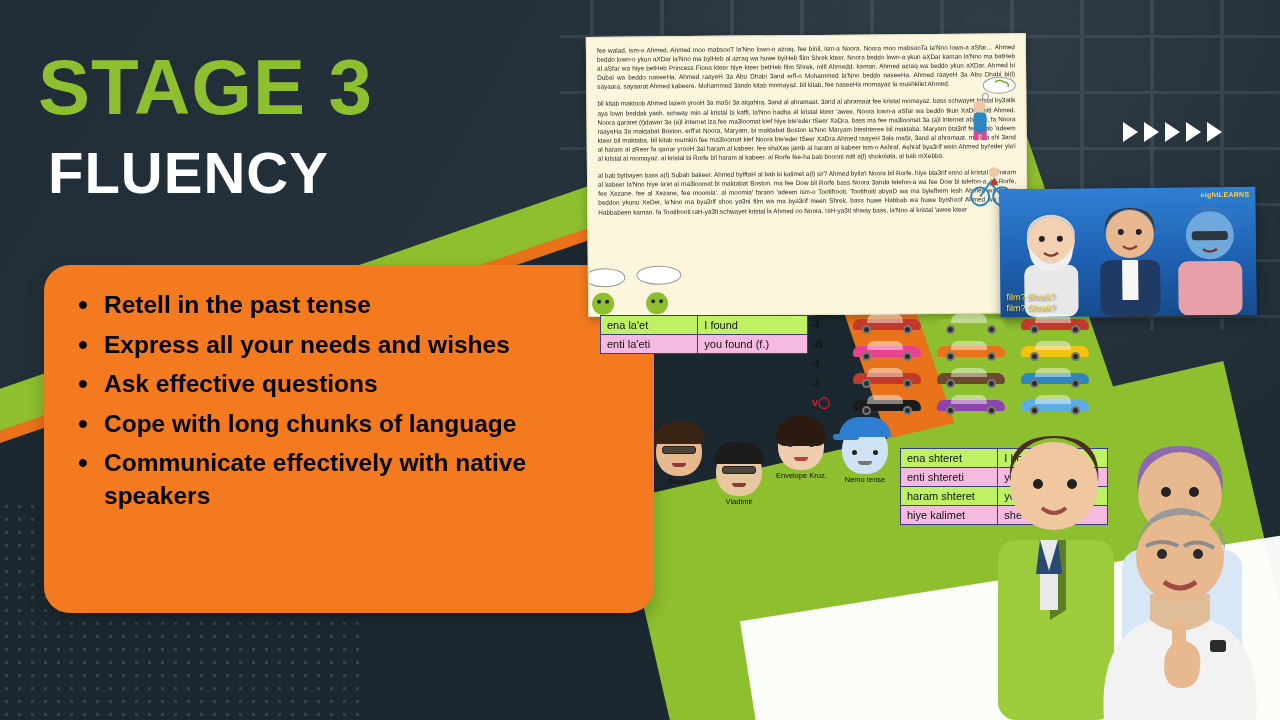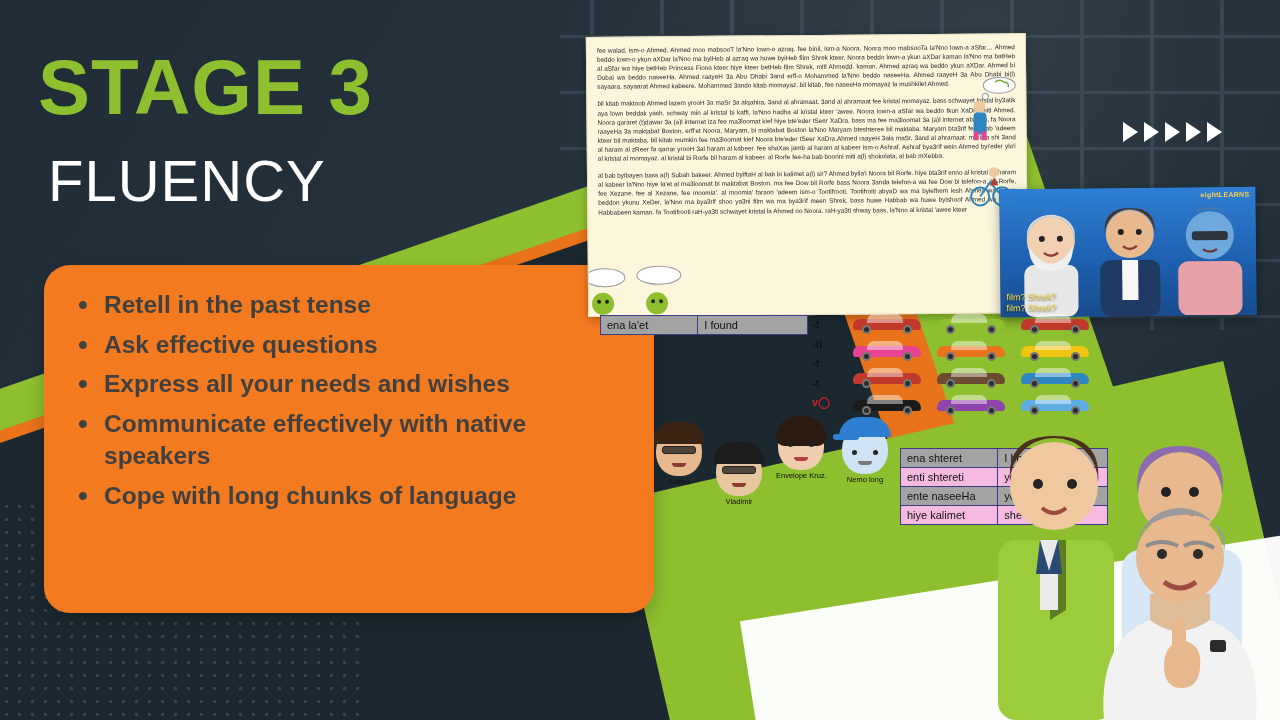--- a/index.html
+++ b/index.html
@@ -54,36 +54,36 @@
     background-size: 70px 56px, 70px 56px;
   }
 
   
   .title-stage {
     position: absolute; left: 38px; top: 48px;
     font-size: 78px; line-height: 1; font-weight: bold;
     color: #8dbf2e; letter-spacing: 1px;
   }
   .title-fluency {
-    position: absolute; left: 48px; top: 152px;
-    font-size: 58px; line-height: 1; font-weight: normal;
+    position: absolute; left: 48px; top: 144px;
+    font-size: 58px; line-height: 1; font-weight: bold;
     color: #ffffff; letter-spacing: 1px;
   }
 
   
   .bullet-card {
     position: absolute; left: 44px; top: 265px; width: 610px; height: 348px;
     background: #f47a20; border-radius: 26px;
     padding: 24px 30px 18px 26px;
     box-shadow: 0 8px 18px rgba(0,0,0,.22);
   }
   .bullet-list { list-style: none; }
   .bullet-list li {
     position: relative;
-    color: #404040; font-weight: bold; font-size: 24.5px;
+    color: #000000; font-weight: bold; font-size: 24.5px;
     line-height: 1.33; padding-left: 34px; margin-bottom: 7px;
   }
   .bullet-list li::before {
     content: "•"; position: absolute; left: 8px; top: -2px;
     font-size: 28px; line-height: 1.25;
   }
 
   
   .arrows {
     position: absolute; right: 58px; top: 122px;
@@ -149,21 +149,21 @@
   table.conj {
     border-collapse: collapse; width: 100%;
     font-size: 11px; background: #ffffff;
   }
   table.conj td {
     border: 1px solid #3b3b8a; padding: 3px 6px; height: 19px;
     color: #111; white-space: nowrap;
   }
   table.conj td.left { width: 47%; }
   .row-pink td { background: #f6b9e0; }
-  .row-plain td { background: #a3a3a3; }
+  .row-plain td { background: #bef264; }
   .suffixes {
     position: absolute; left: 812px; top: 315px;
     font-size: 11px; color: #111; line-height: 1.72; font-weight: bold;
   }
   .suffixes div { height: 19.5px; }
   .vcheck { color: #d0202a; }
 
   
   .car-grid {
     position: absolute; left: 846px; top: 312px;
@@ -262,24 +262,24 @@
   <div class="arrow"></div>
   <div class="arrow"></div>
   <div class="arrow"></div>
   <div class="arrow"></div>
   <div class="arrow"></div>
 </div>
 
 <div class="bullet-card">
   <ul class="bullet-list">
     <li>Retell in the past tense</li>
+    <li>Express all your needs and wishes</li>
     <li>Ask effective questions</li>
-    <li>Express all your needs and wishes</li>
+    <li>Cope with long chunks of language</li>
     <li> Communicate effectively with native speakers</li>
-    <li>Cope with long chunks of language</li>
   </ul>
 </div>
 
 <div class="text-page">
   <p>fee walad, ism-o Ahmed. Ahmed moo mabsooT la'Nno lown-o azraq. fee binil, ism-a Noora. Noora moo mabsooTa la'Nno lown-a aSfar… Ahmed beddo lown-o ykun aXDar la'Nno ma byiHeb al azraq wa huwe byiHeb film Shrek kteer. Noora beddo lown-a ykun aXDar kaman la'Nno ma batHeb al aSfar wa hiye betHeb Princess Fiona kteer hiye kteer betHeb film Shrek, mitl Ahmedd. kaman. Ahmed azraq wa beddo ykun aXDar. Ahmed bi Dubai wa beddo naseeHa. Ahmed raayeH 3a Abu Dhabi 3and erfl-o Mohammed la'Nno beddo naseeHa. Ahmed raayeH 3a Abu Dhabi bi(l) sayaara. sayaarat Ahmed kabeere. Mohammed 3ando kitab momayaz. bil kitab, fee naseeHa momayaz la mushkilet Ahmed.</p>
   <p>bil kitab maktoob Ahmed lazem yrooH 3a maSr 3a alqahira, 3and al ahramaat. 3and al ahramaat fee kristal momayaz. bass schwayet kristal by3atik aya lown beddak yash. schway min al kristal bi kaffi, la'Nno hadha al kristal kteer 'awee. Noora lown-a aSfar wa beddo tkun XaDra mitl Ahmed. Noora qararet (t)dawar 3a (a)l internet iza fee ma3loomat kief hiye bte'eder tSeer XaDra. bass ma fee ma3loomat 3a (a)l internet abadan, fa Noora raayeHa 3a maktabat Boston. erfl'et Noora, Maryam, bi maktabat Boston la'Nno Maryam bteshteree bil maktaba. Maryam bta3rif fee kitab 'adeem kteer bil maktaba. bil kitab mumkin fee ma3loomat kief Noora bte'eder tSeer XaDra.Ahmed raayeH 3ala maSr, 3and al ahramaat. ma la'a shi 3and al haram al zReer fa qarrar yrooH 3al haram al kabeer. fee shaXas jamb al haram al kabeer ism-o Ashraf. Ashraf bya3rif wein Ahmed byi'eder yla'i al kristal al momayaz. al kristal bi Rorfe bil haram al kabeer. al Rorfe fee-ha bab boonni miti a(l) shokolata, al bab mXebba.</p>
   <p>al bab byibayen bass a(l) Subah bakeer. Ahmed byiftaH al bab bi kalimet a(l) sir? Ahmed byila'i Noora bil Rorfe. hiye bta3rif enno al kristal bil haram al kabeer la'Nno hiye la'et al ma3loomat bi maktabat Boston. ma fee Dow bil Rorfe bass Noora 3anda telefon-a wa fee Dow bi telefon-a. bil Rorfe, fee Xezane. fee al Xezane, fee moomia'. al moomia' faraon 'adeem ism-o Tootifrooti. Tootifroiti abyaD wa ma byiefhem iesh Ahmed wa Noora beddon ykunu XeDer, la'Nno ma bya3rif shoo ya3ni film wa ma bya3rif meen Shrek. bass huwe Habbab wa huwe byishoof Ahmed wa Noora Habbabeen kaman. fa Tootifrooti raH-ya3ti schwayet kristal la Ahmed oo Noora. raH-ya3ti shway bass, la'Nno al kristal 'awee kteer</p>
 
   <svg class="doodle doodle-thought" viewBox="0 0 54 64">
     <ellipse cx="34" cy="9" rx="16" ry="8" fill="#ffffff" stroke="#999" stroke-width="1"></ellipse>
@@ -346,20 +346,24 @@
   </div>
 </div>
 
 <div class="table-card-found">
   <table class="conj">
     <tbody>
       <tr class="row-plain">
         <td class="left">ena la'et</td>
         <td>I found</td>
       </tr>
+      <tr class="row-pink">
+        <td class="left">enti la'eti</td>
+        <td>you found (f.)</td>
+      </tr>
     </tbody>
   </table>
 </div>
 
 <div class="suffixes">
   <div>-t</div>
   <div>-ti</div>
   <div>-t</div>
   <div>-t</div>
   <div class="vcheck">v◯</div>
@@ -470,37 +474,37 @@
     </div>
     <div class="label">Envelope Kruz.</div>
   </div>
 
   <div class="head-item" style="left:192px; top:4px;">
     <div class="face" style="background:#cfe3f5">
       <div class="cap"></div>
       <div class="eyes" style="top:26px;"></div>
       <div class="mouth" style="background:#777"></div>
     </div>
-    <div class="label">Nemo long</div>
+    <div class="label">Nemo tense</div>
   </div>
 </div>
 
 <div class="table-card-bought">
   <table class="conj">
     <tbody>
       <tr class="row-plain">
         <td class="left">ena shteret</td>
         <td>I bought</td>
       </tr>
       <tr class="row-pink">
         <td class="left">enti shtereti</td>
         <td>you bought (f.)</td>
       </tr>
       <tr class="row-plain">
-        <td class="left">ente naseeHa</td>
+        <td class="left">haram shteret</td>
         <td>you bought (m.)</td>
       </tr>
       <tr class="row-pink">
         <td class="left">hiye kalimet</td>
         <td>she bought</td>
       </tr>
     </tbody>
   </table>
 </div>
 

